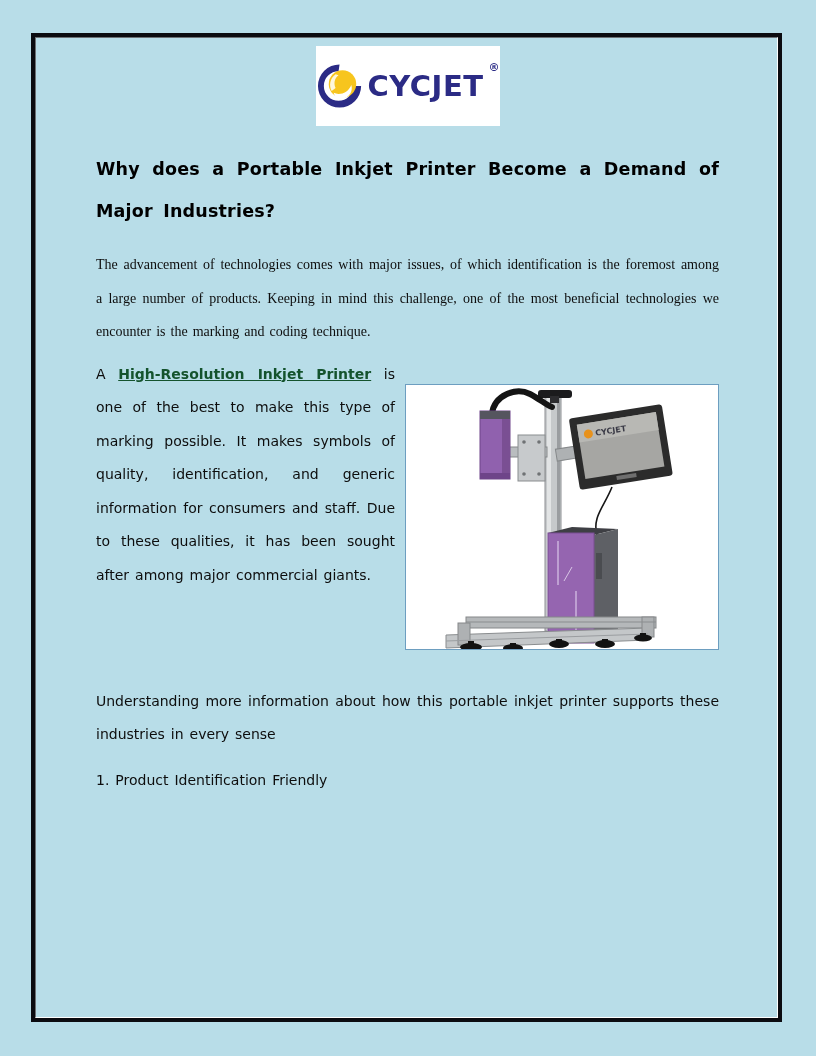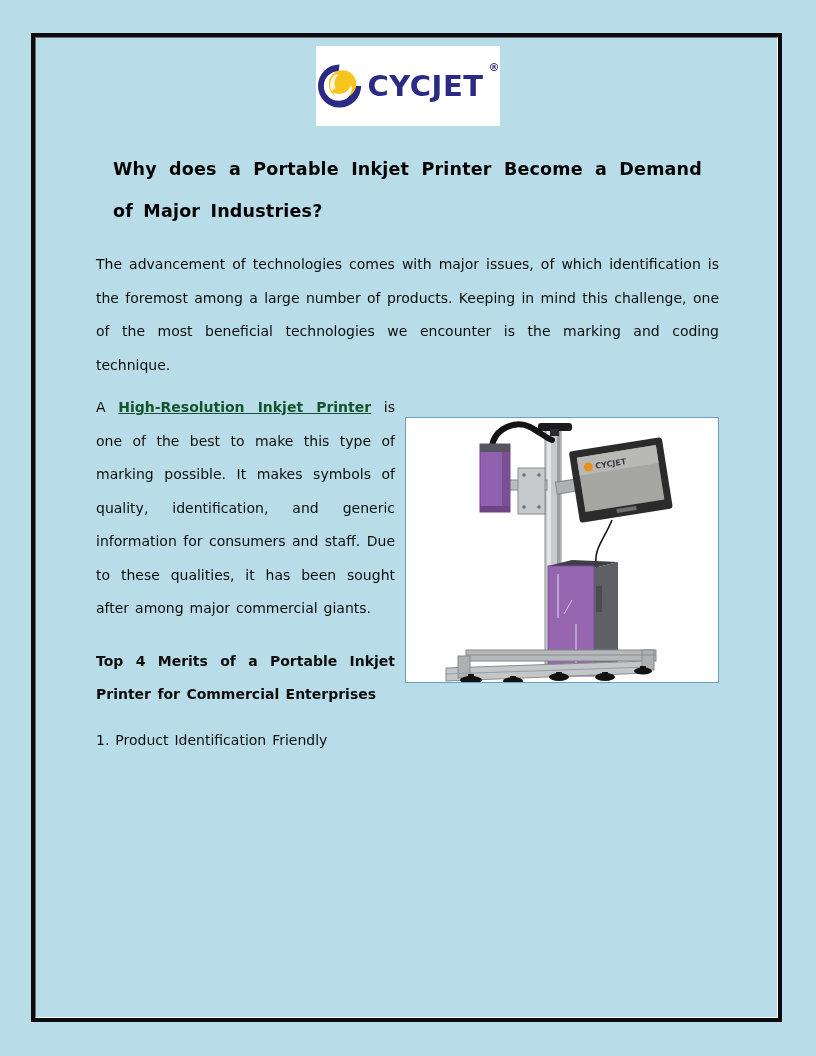--- a/index.html
+++ b/index.html
@@ -32,30 +32,30 @@
   }
   .logo-word {
     font-size:29px; font-weight:bold; color:#2b2b85; letter-spacing:0.5px;
     line-height:1;
   }
   .logo-reg {
     font-size:11px; font-weight:bold; color:#2b2b85;
     align-self:flex-start; margin-top:16px; line-height:1;
   }
   h1.title {
-    margin:22px 17px 0;
+    margin:22px 0 0;
     font-size:17.5px; font-weight:bold; color:#000;
     line-height:42px; text-align:justify;
     word-spacing:4px; letter-spacing:0.2px;
   }
   p {
     font-size:14px; line-height:33.5px; color:#0d0d0d;
     text-align:justify; word-spacing:1.5px;
   }
-  .intro       { margin:16px 0 0; }
+  .intro       { margin:16px 0 0;font-family:Liberation Serif, serif; }
   .body-para   { margin:9px 0 0; }
   .supporting  { clear:both; margin:0; padding-top:35px; }
   .merits-heading { margin:19px 0 0; font-weight:bold; }
   .merits-intro   { margin:14px 0 0; }
   .merit-item     { margin:12px 0 0; font-weight:normal; }
   a.doc-link { color:#14532d; font-weight:bold; text-decoration:underline; }
   .figure {
     float:right;
     width:312px; height:264px;
     background:#ffffff;
@@ -162,21 +162,21 @@
               <rect x="234" y="248" width="6" height="8"></rect>
                 <ellipse cx="237" cy="253" rx="9" ry="3.5"></ellipse>
             </g>
           </svg>
         </span>
         <span>A</span>
         <a class="doc-link" href="#">High-Resolution Inkjet Printer</a>
         <span>is one of the best to make this type of marking possible. It makes symbols of quality, identification, and generic information for consumers and staff. Due to these qualities, it has been sought after among major commercial giants.</span>
       </p>
 
+      <p class="supporting">Understanding more information about how this portable inkjet printer supports these industries in every sense</p>
 
-      <p class="merits-heading">Top 4 Merits of a Portable Inkjet Printer for Commercial Enterprises</p>
 
 
       <p class="merit-item">1. Product Identification Friendly</p>
 
     </div>
   </div>
 </div>
 
 </body></html>

